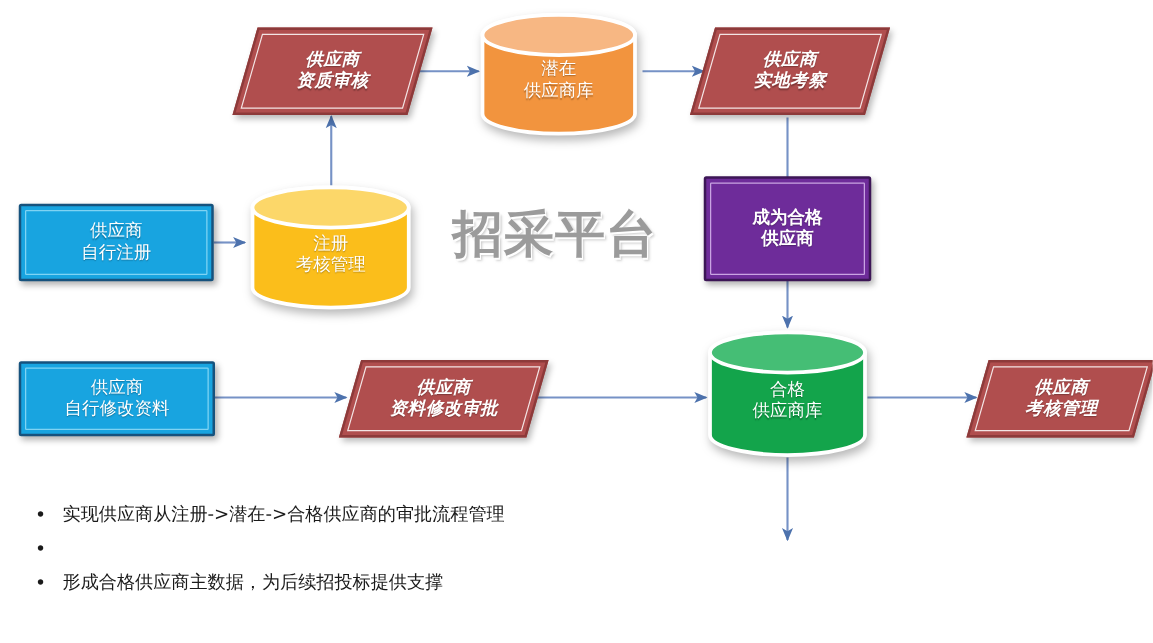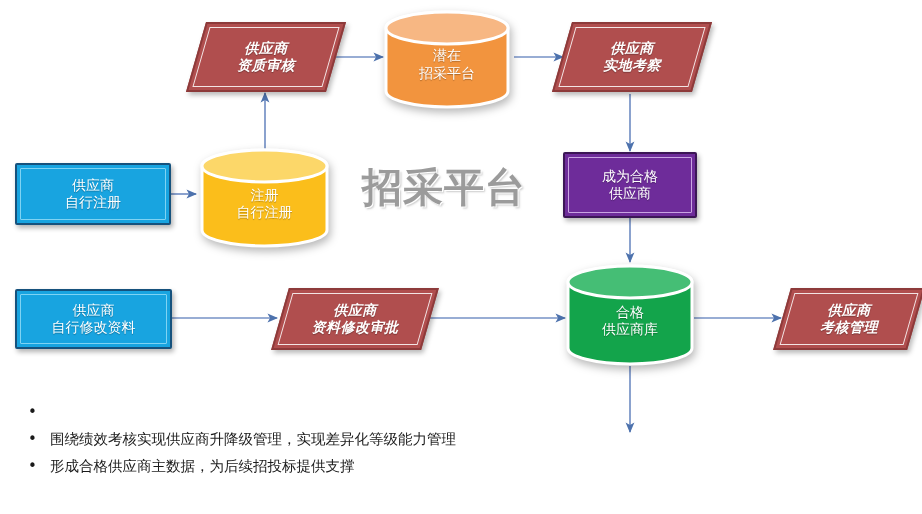--- a/index.html
+++ b/index.html
@@ -189,45 +189,45 @@
     <div class="lbl">供应商
 资质审核</div>
   </div>
 
   <div class="node cyl-node" style="left:382px; top:8px; width:130px; height:103px;">
     <svg class="cyl-body" viewBox="0 0 130 103" preserveAspectRatio="none">
       <path d="M4,20 a61,16 0 0 1 122,0 L126,83 a61,16 0 0 1 -122,0 Z" fill="#F2943E" stroke="#ffffff" stroke-width="3"></path>
       <ellipse cx="65" cy="20" rx="61" ry="16" fill="#F7B783" stroke="#ffffff" stroke-width="3"></ellipse>
     </svg>
     <div class="lbl" style="margin-top:10px;">潜在
-招采平台</div>
+供应商库</div>
   </div>
 
   <div class="node para-node" style="left:562px; top:22px; width:140px; height:70px;">
     <div class="shape"></div>
     <div class="lbl">供应商
 实地考察</div>
   </div>
 
   <div class="node rect-node blue-rect" style="left:15px; top:163px; width:156px; height:62px;">
     <div class="inner"></div>
     <div class="lbl">供应商
 自行注册</div>
   </div>
 
   <div class="node cyl-node" style="left:198px; top:146px; width:133px; height:104px;">
     <svg class="cyl-body" viewBox="0 0 133 104" preserveAspectRatio="none">
       <path d="M4,20 a62.5,16 0 0 1 125,0 L129,84 a62.5,16 0 0 1 -125,0 Z" fill="#FBBE1B" stroke="#ffffff" stroke-width="3"></path>
       <ellipse cx="66.5" cy="20" rx="62.5" ry="16" fill="#FCD769" stroke="#ffffff" stroke-width="3"></ellipse>
     </svg>
     <div class="lbl" style="margin-top:12px;">注册
-自行注册</div>
-  </div>
-
-  <div class="node rect-node purple-rect" style="left:563px; top:152px; width:134px; height:66px;">
+考核管理</div>
+  </div>
+
+  <div class="node rect-node purple-rect" style="left:563px; top:141px; width:134px; height:84px;font-weight:bold;">
     <div class="inner"></div>
     <div class="lbl">成为合格
 供应商</div>
   </div>
 
   <div class="node rect-node blue-rect" style="left:15px; top:289px; width:157px; height:60px;">
     <div class="inner"></div>
     <div class="lbl">供应商
 自行修改资料</div>
   </div>
@@ -250,24 +250,24 @@
   <div class="node para-node" style="left:782px; top:288px; width:134px; height:62px;">
     <div class="shape"></div>
     <div class="lbl">供应商
 考核管理</div>
   </div>
 
 
   <div id="bullets">
     <div class="bullet-row">
       <span class="dot">•</span>
+      <span class="btxt">实现供应商从注册-&gt;潜在-&gt;合格供应商的审批流程管理</span>
     </div>
     <div class="bullet-row">
       <span class="dot">•</span>
-      <span class="btxt">围绕绩效考核实现供应商升降级管理，实现差异化等级能力管理</span>
     </div>
     <div class="bullet-row">
       <span class="dot">•</span>
       <span class="btxt">形成合格供应商主数据，为后续招投标提供支撑</span>
     </div>
   </div>
 
 </div>
 
 </body></html>

